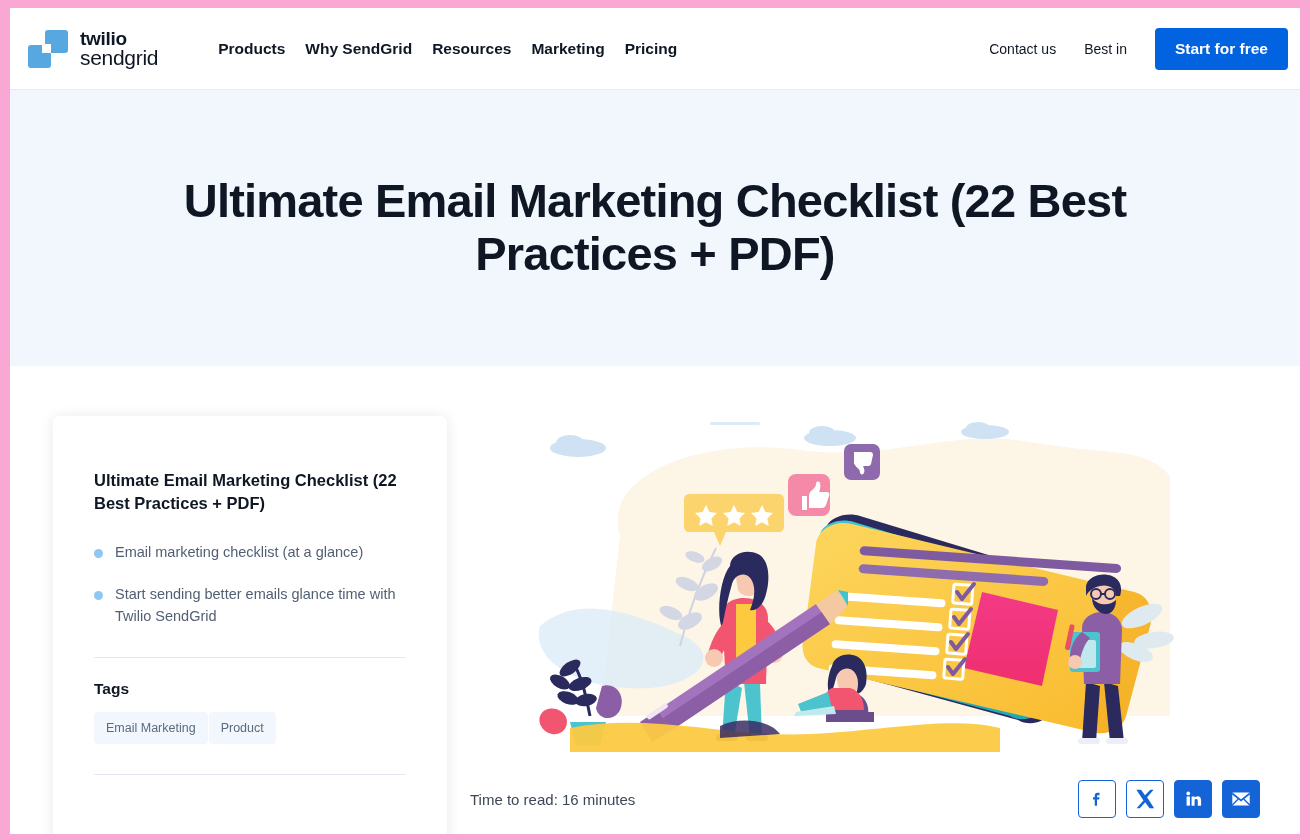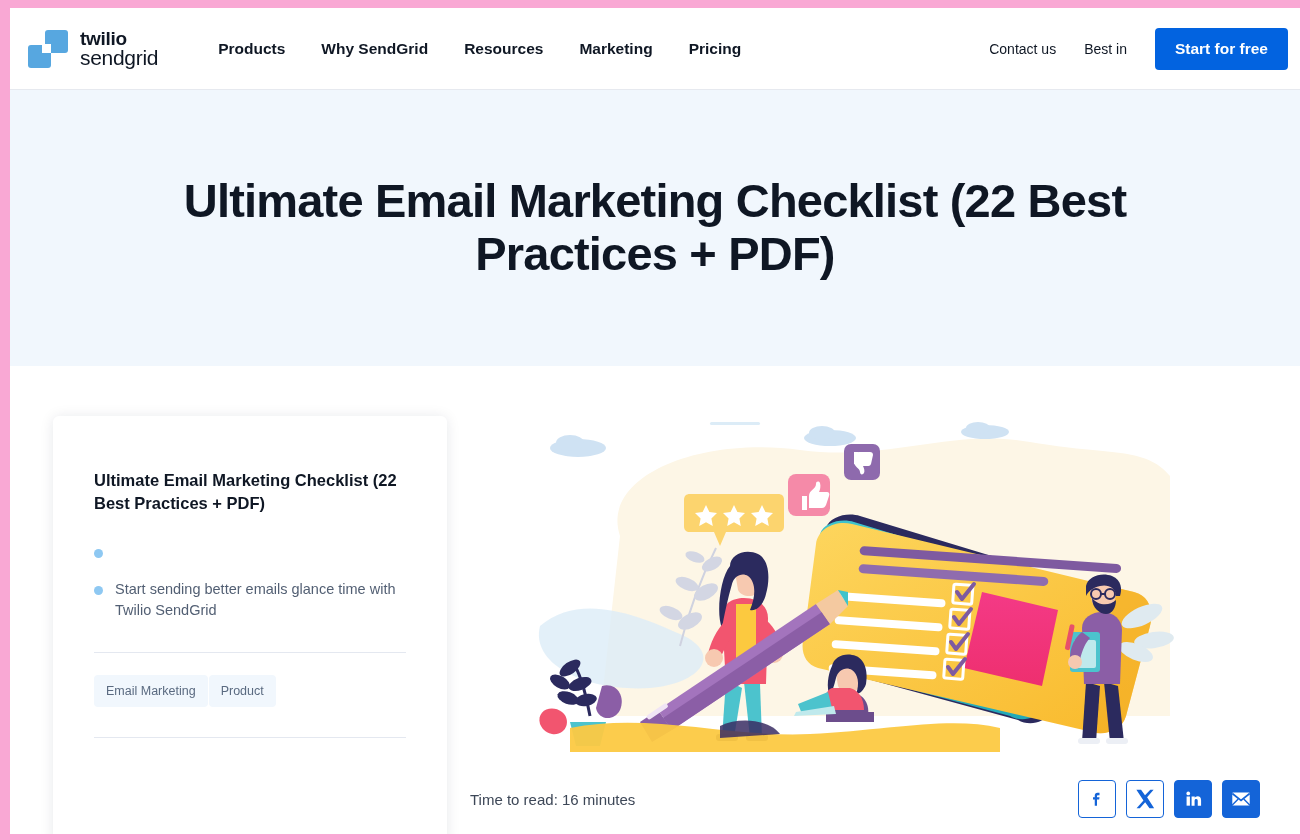--- a/index.html
+++ b/index.html
@@ -68,21 +68,21 @@
     line-height: 1.02;
     color: #0f1724;
     letter-spacing: -0.3px;
   }
   .logo-text .l1 { font-size: 19px; font-weight: 700; display: block; }
   .logo-text .l2 { font-size: 21px; font-weight: 400; display: block; margin-top: -1px; }
 
   #primary-nav {
     display: flex;
     align-items: center;
-    gap: 36px;
+    gap: 20px;
   }
   .nav-link {
     font-size: 15.5px;
     font-weight: 700;
     color: #0f1724;
     white-space: nowrap;
     cursor: pointer;
   }
 
   #nav-right {
@@ -297,28 +297,30 @@
 
     <div id="content">
 
       <div id="left-col">
         <div id="summary-card">
 
           <div id="card-title">Ultimate Email Marketing Checklist (22 Best Practices + PDF)</div>
 
           <div class="card-bullet">
             <span class="bullet-dot"></span>
+            <span class="bullet-text">Email marketing checklist (at a glance)</span>
           </div>
           <div class="card-bullet">
             <span class="bullet-dot"></span>
             <span class="bullet-text">Start sending better emails glance time with Twilio SendGrid</span>
           </div>
 
           <div class="card-rule"></div>
 
+          <div id="tags-heading">Tags</div>
 
           <div id="tag-list">
             <span class="tag-chip">Email Marketing</span>
             <span class="tag-chip">Product</span>
           </div>
 
           <div class="card-rule"></div>
         </div>
       </div>
 

